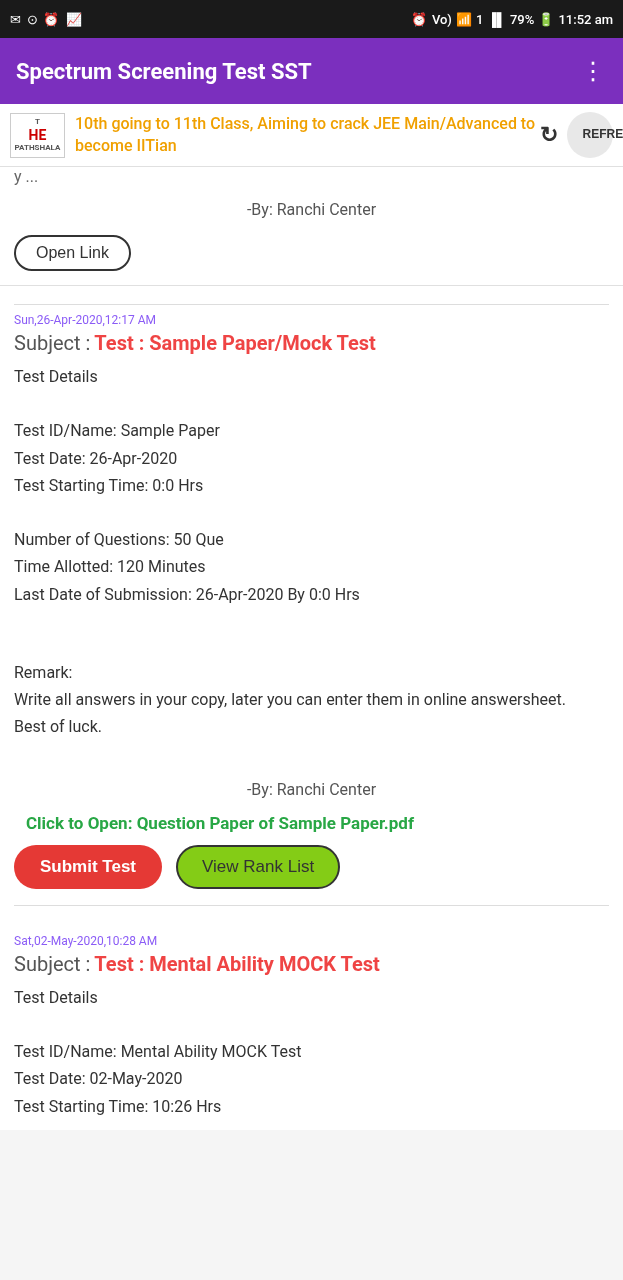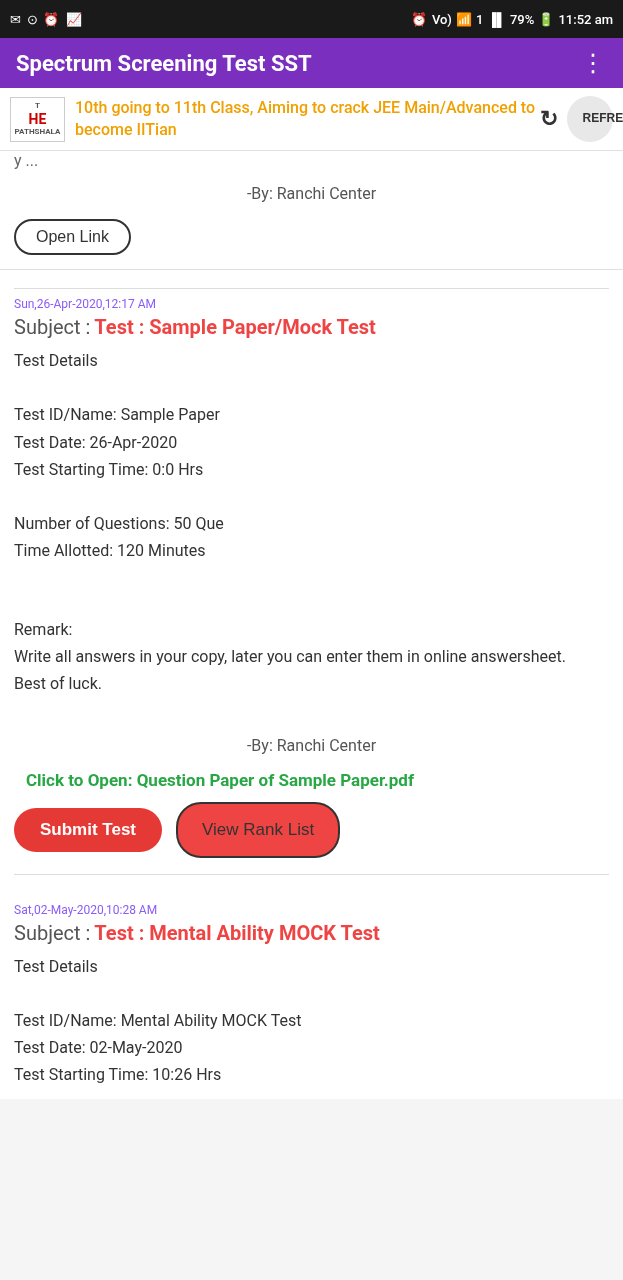--- a/index.html
+++ b/index.html
@@ -32,21 +32,21 @@
       display: flex;
       align-items: center;
       gap: 4px;
       font-weight: 500;
     }
 
     
     .app-bar {
       background: #7B2FBE;
       color: white;
-      height: 50px;
+      height: 66px;
       display: flex;
       align-items: center;
       justify-content: space-between;
       padding: 0 16px;
     }
     .app-bar-title {
       font-size: 22px;
       font-weight: bold;
       color: white;
     }
@@ -204,25 +204,25 @@
       color: white;
       border: none;
       border-radius: 25px;
       padding: 12px 26px;
       font-size: 17px;
       font-weight: bold;
       cursor: pointer;
     }
 
     .view-rank-btn {
-      background: #ef4444;
+      background: #84cc16;
       color: #333;
       border: 2px solid #333;
       border-radius: 25px;
-      padding: 16px 24px;
+      padding: 10px 24px;
       font-size: 17px;
       cursor: pointer;
     }
 
     .by-line {
       color: #555;
       font-size: 16px;
       text-align: center;
       margin: 8px 0;
     }
@@ -306,20 +306,21 @@
 
   <div class="card-body">
     <div>Test Details</div>
     <br>
     <div>Test ID/Name: Sample Paper</div>
     <div>Test Date: 26-Apr-2020</div>
     <div>Test Starting Time: 0:0 Hrs</div>
     <br>
     <div>Number of Questions: 50 Que</div>
     <div>Time Allotted: 120 Minutes</div>
+    <div>Last Date of Submission: 26-Apr-2020 By 0:0 Hrs</div>
     <br>
     <div class="remark-section">
       <span>Remark:</span><br>
       <span>Write all answers in your copy, later you can enter them in online answersheet.</span><br>
       <span>Best of luck.</span>
     </div>
     <br>
     <div class="by-line">-By: Ranchi Center</div>
   </div>
 

